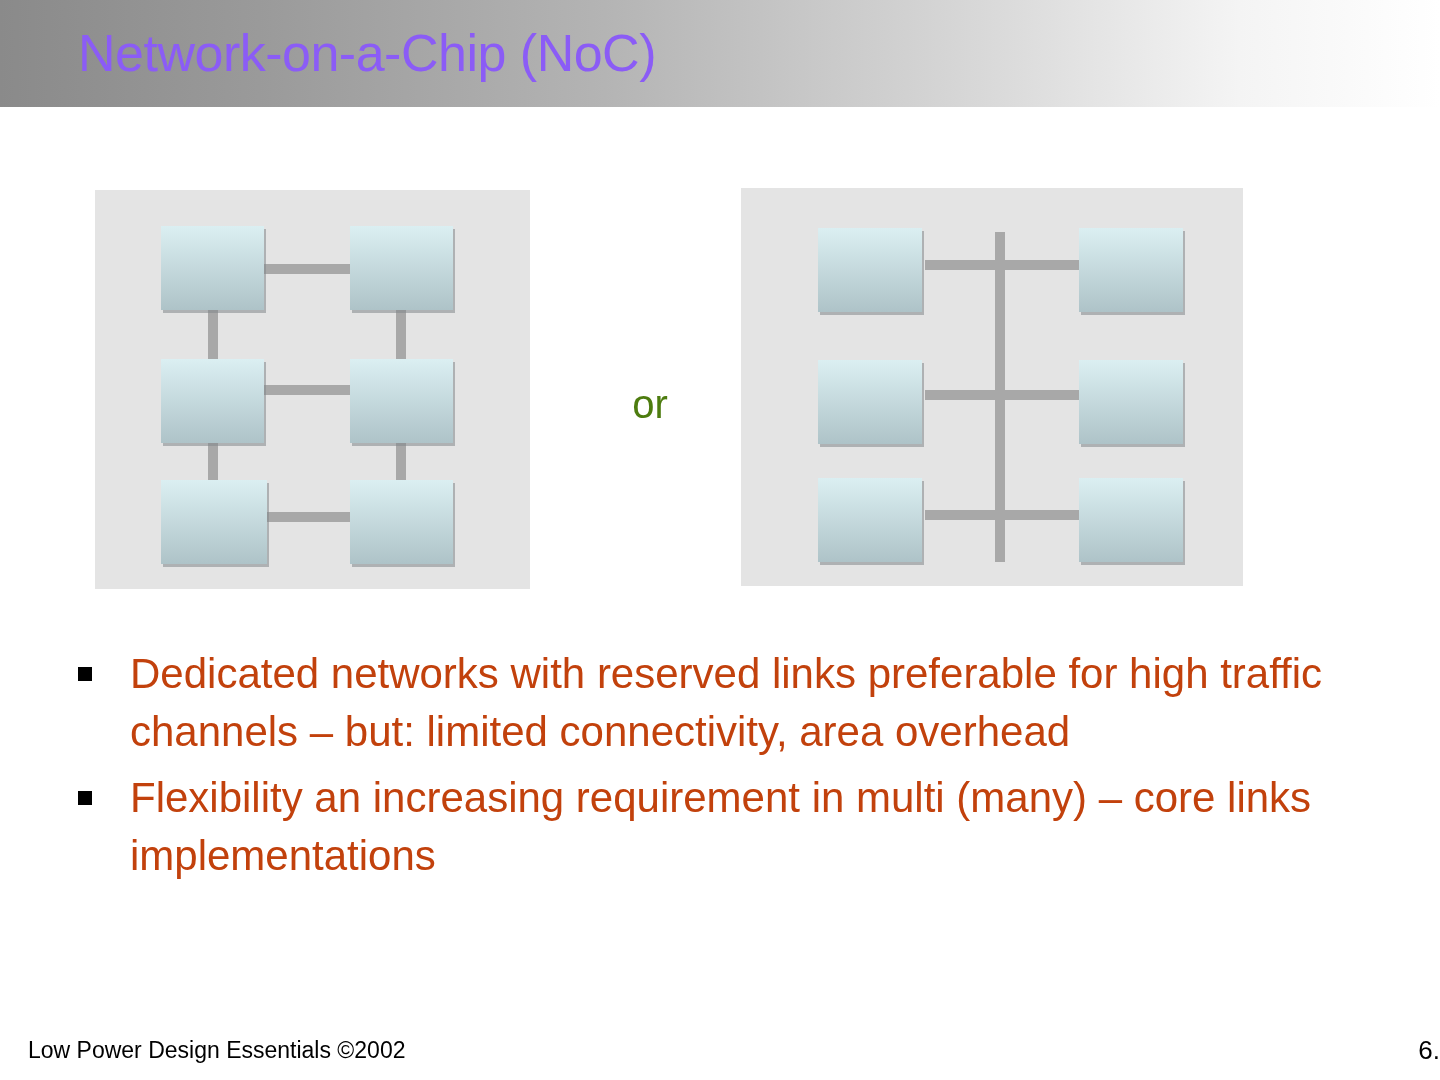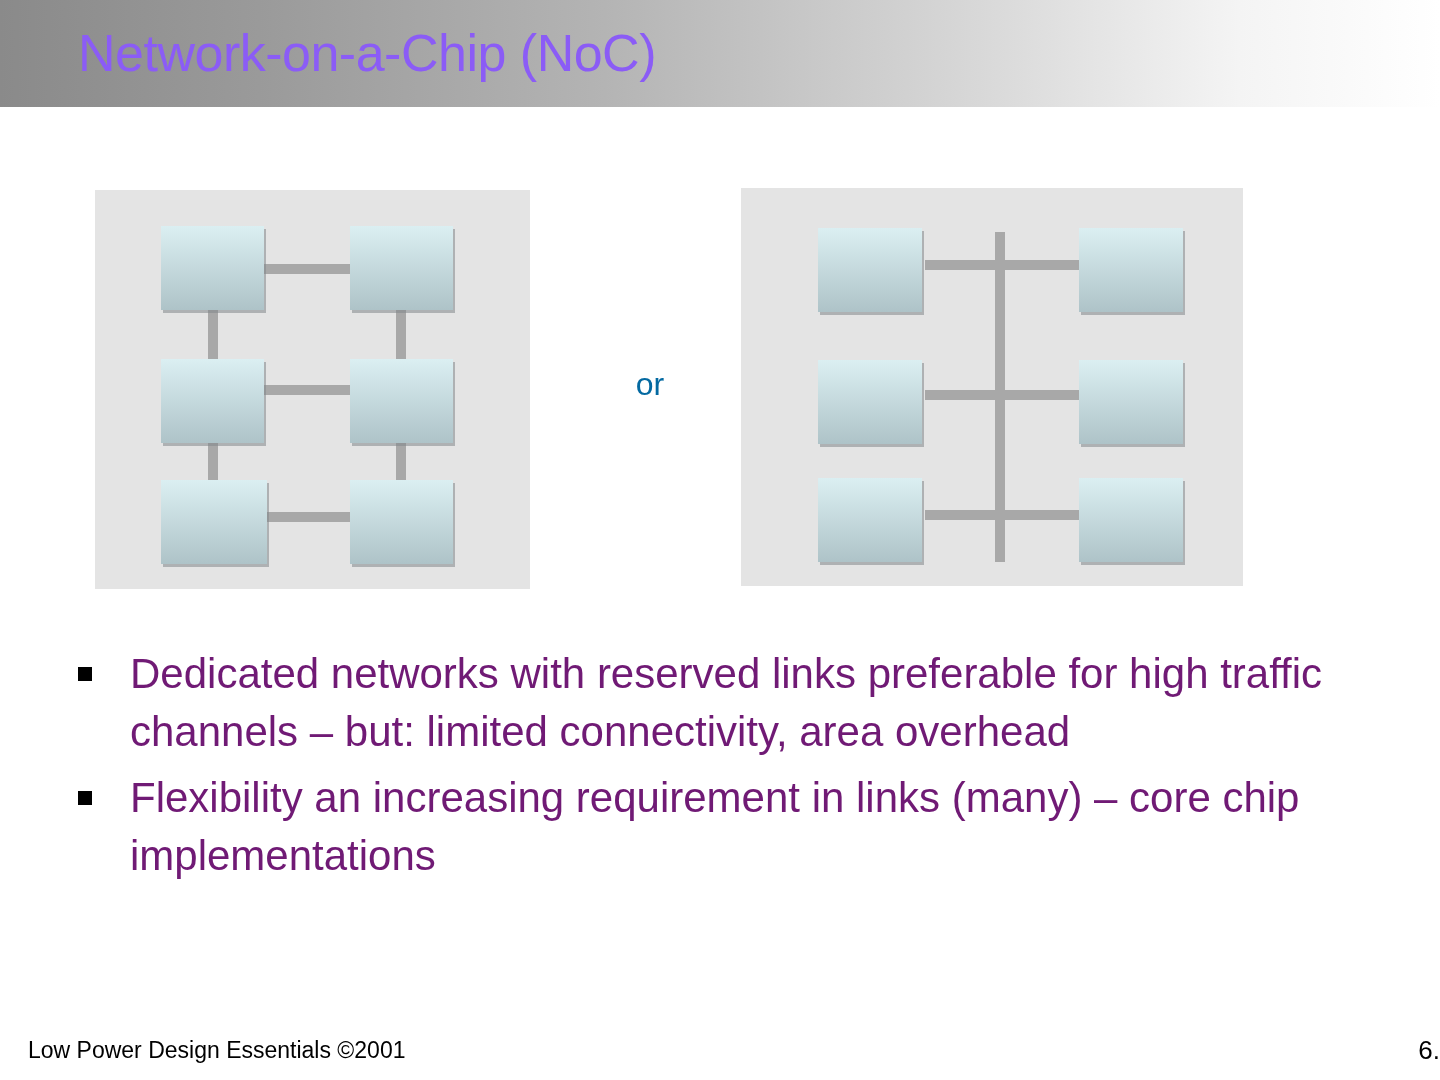--- a/index.html
+++ b/index.html
@@ -67,26 +67,26 @@
     background: #a8a8a8;
     z-index: 2;
   }
   .link.h { height: 10px; }
   .link.v { width: 10px; }
 
   
   #or-label {
     position: absolute;
     left: 600px;
-    top: 356px;
+    top: 376px;
     width: 100px;
     text-align: center;
-    font-size: 32px;
+    font-size: 40px;
     line-height: 56px;
-    color: #0369a1;
+    color: #4d7c0f;
   }
 
   
   #bullet-list {
     position: absolute;
     left: 78px;
     top: 645px;
     width: 1320px;
   }
   .bullet-row {
@@ -99,21 +99,21 @@
     width: 14px;
     height: 14px;
     background: #000000;
     margin-top: 22px;
     margin-right: 38px;
   }
   .bullet-text {
     flex: 1 1 auto;
     font-size: 42px;
     line-height: 58px;
-    color: #701a75;
+    color: #c2410c;
   }
 
   
   #footer-left {
     position: absolute;
     left: 28px;
     top: 1036px;
     font-size: 23px;
     line-height: 28px;
     color: #000000;
@@ -167,18 +167,18 @@
 
 <div id="or-label">or</div>
 
 <div id="bullet-list">
   <div class="bullet-row">
     <span class="bullet-marker"></span>
     <span class="bullet-text">Dedicated networks with reserved links preferable for high traffic channels – but: limited connectivity, area overhead</span>
   </div>
   <div class="bullet-row">
     <span class="bullet-marker"></span>
-    <span class="bullet-text">Flexibility  an increasing requirement in links (many) – core chip implementations</span>
+    <span class="bullet-text">Flexibility  an increasing requirement in multi (many) – core links implementations</span>
   </div>
 </div>
 
-<div id="footer-left">Low Power Design Essentials ©2001</div>
+<div id="footer-left">Low Power Design Essentials ©2002</div>
 <div id="footer-page">6.</div>
 
 </body></html>

